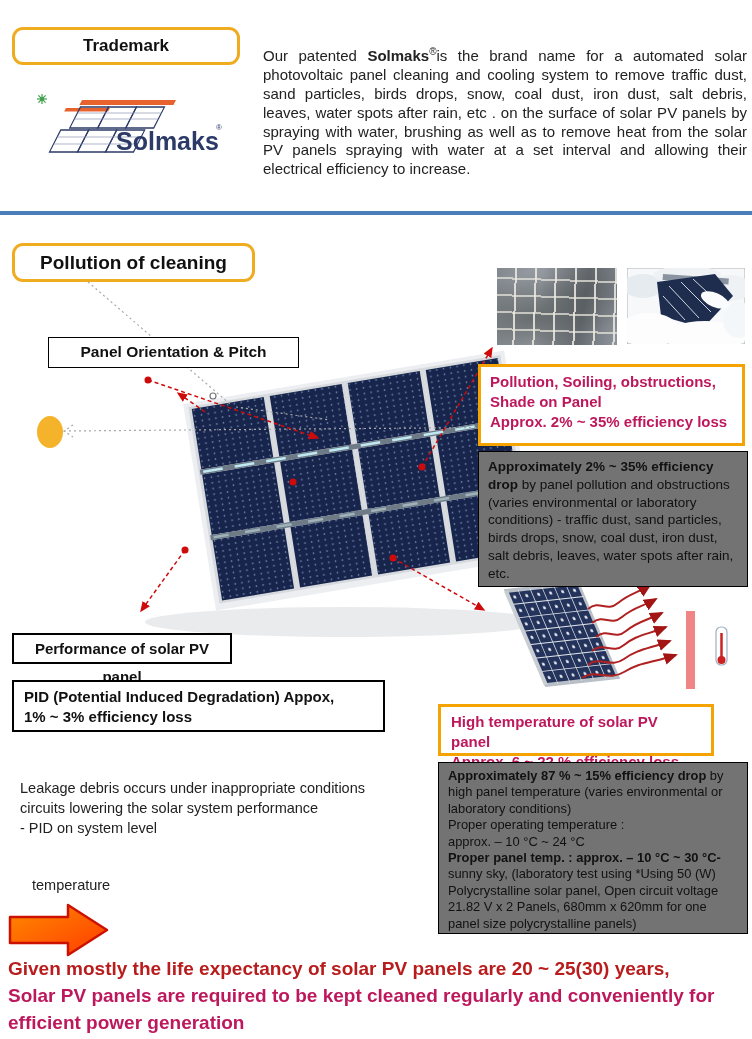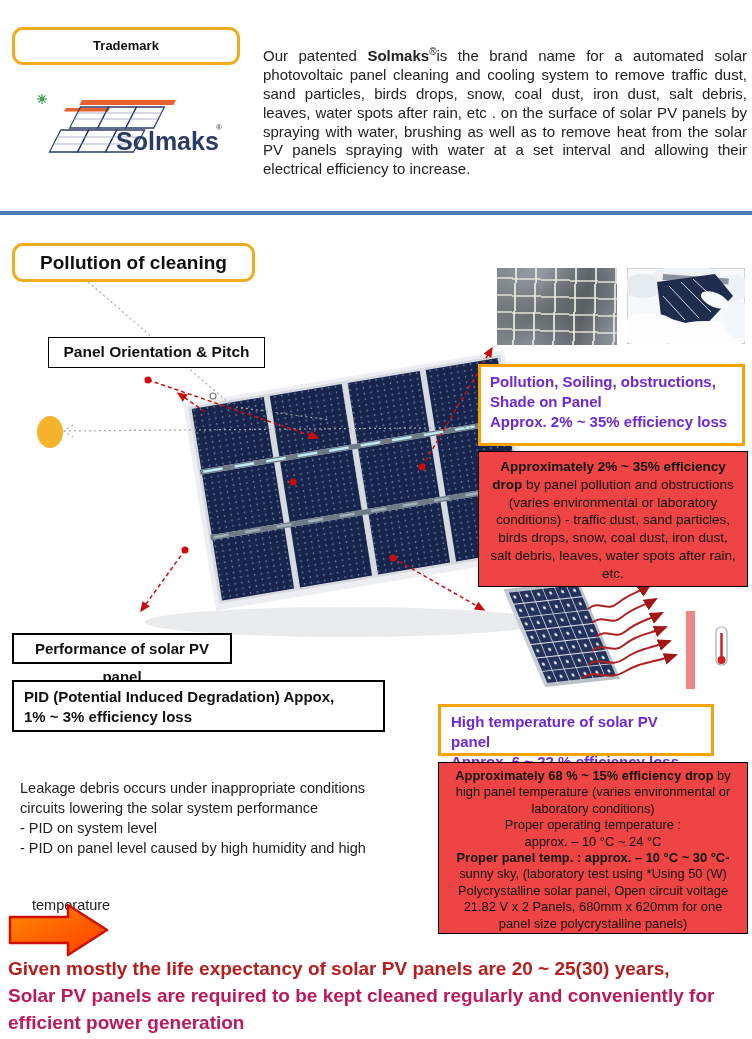--- a/index.html
+++ b/index.html
@@ -2,38 +2,38 @@
 <html><head>
 <meta charset="utf-8">
 <style>
   html,body{margin:0;padding:0;background:#fff;}
   .canvas{position:relative;width:752px;height:1039px;background:#ffffff;overflow:hidden;
           font-family:"Liberation Sans",sans-serif;color:#1a1a1a;}
   .abs{position:absolute;box-sizing:border-box;}
   
   .ybox{border:3px solid #EFAC1E;border-radius:11px;background:#fff;font-weight:bold;
         text-align:center;color:#111;}
-  #trademark-box{left:12px;top:27px;width:228px;height:38px;line-height:32px;font-size:13px;}
+  #trademark-box{left:12px;top:27px;width:228px;height:38px;line-height:32px;font-size:17px;}
   #importance-box{left:12px;top:243px;width:243px;height:39px;line-height:33px;font-size:19px;}
   
   .kbox{border:1.6px solid #000;background:#fff;color:#111;}
-  #orientation-box{left:48px;top:337px;width:217px;height:31px;line-height:28px;text-align:center;
+  #orientation-box{left:48px;top:337px;width:251px;height:31px;line-height:28px;text-align:center;
                    font-weight:bold;font-size:15.5px;z-index:3;}
   #performance-box{left:12px;top:633px;width:220px;height:31px;line-height:28px;text-align:center;
                    font-weight:bold;font-size:15px;z-index:3;border-width:2px;}
   #pid-box{left:12px;top:680px;width:373px;height:52px;padding:5px 10px;font-weight:bold;
            font-size:15px;line-height:1.35;z-index:3;border-width:2px;}
   
-  .obox{border:3px solid #F5A300;background:#fff;font-weight:bold;color:#6d28d9;}
+  .obox{border:3px solid #F5A300;background:#fff;font-weight:bold;color:#be185d;}
   #pollution-box{left:478px;top:364px;width:267px;height:82px;padding:5px 9px;font-size:15px;
                  line-height:1.32;z-index:3;}
   #hightemp-box{left:438px;top:704px;width:276px;height:52px;padding:5px 10px;font-size:15px;
                 line-height:1.32;z-index:3;}
   
-  .dbox{border:1.6px solid #000;background:#ef4444;color:#111;z-index:3;text-align:center;}
+  .dbox{border:1.6px solid #000;background:#737373;color:#111;z-index:3;}
   #pollution-detail{left:478px;top:451px;width:270px;height:136px;padding:6px 9px;
                     font-size:13.5px;line-height:1.32;}
   #hightemp-detail{left:438px;top:762px;width:310px;height:172px;padding:5px 9px;
                    font-size:12.9px;line-height:1.27;overflow:hidden;}
   
   #intro-para{left:263px;top:46px;width:484px;font-size:15px;line-height:1.26;
               text-align:justify;color:#222;}
   
   #divider{left:0;top:211px;width:752px;height:4px;background:#4A7EBB;}
   
@@ -245,31 +245,30 @@
     <div>PID (Potential Induced Degradation) Appox,</div>
     <div>1% ~ 3% efficiency loss</div>
   </div>
 
   <div class="abs obox" id="hightemp-box">
     <div>High temperature of solar PV panel</div>
     <div>Approx. 6 ~ 22 % efficiency loss</div>
   </div>
 
   <div class="abs dbox" id="hightemp-detail">
-    <div><b>Approximately 68 % ~ 15% efficiency drop</b><span> by high panel temperature (varies environmental or laboratory conditions)</span></div>
+    <div><b>Approximately 87 % ~ 15% efficiency drop</b><span> by high panel temperature (varies environmental or laboratory conditions)</span></div>
     <div>Proper operating temperature :</div>
     <div>approx. – 10 °C ~ 24 °C</div>
     <div><b>Proper panel temp. : approx. – 10 °C ~ 30 °C-</b><span>sunny sky, (laboratory test using *Using 50 (W) Polycrystalline solar panel, Open circuit voltage 21.82 V x 2 Panels, 680mm x 620mm for one panel size polycrystalline panels)</span></div>
   </div>
 
   <div class="abs" id="leakage-text">
     <div>Leakage debris occurs under inappropriate conditions</div>
     <div>circuits lowering the solar system performance</div>
     <div>- PID on system level</div>
-    <div>- PID on panel level caused by high humidity and high</div>
     <div class="indent">temperature</div>
   </div>
 
   <svg class="abs" style="left:8px;top:903px" width="102" height="54" viewBox="0 0 102 54">
     <defs>
       <linearGradient id="arrg" x1="0" y1="0" x2="1" y2="1">
         <stop offset="0" stop-color="#ff8a00"></stop>
           <stop offset="1" stop-color="#ff3c00"></stop>
       </linearGradient>
     </defs>

